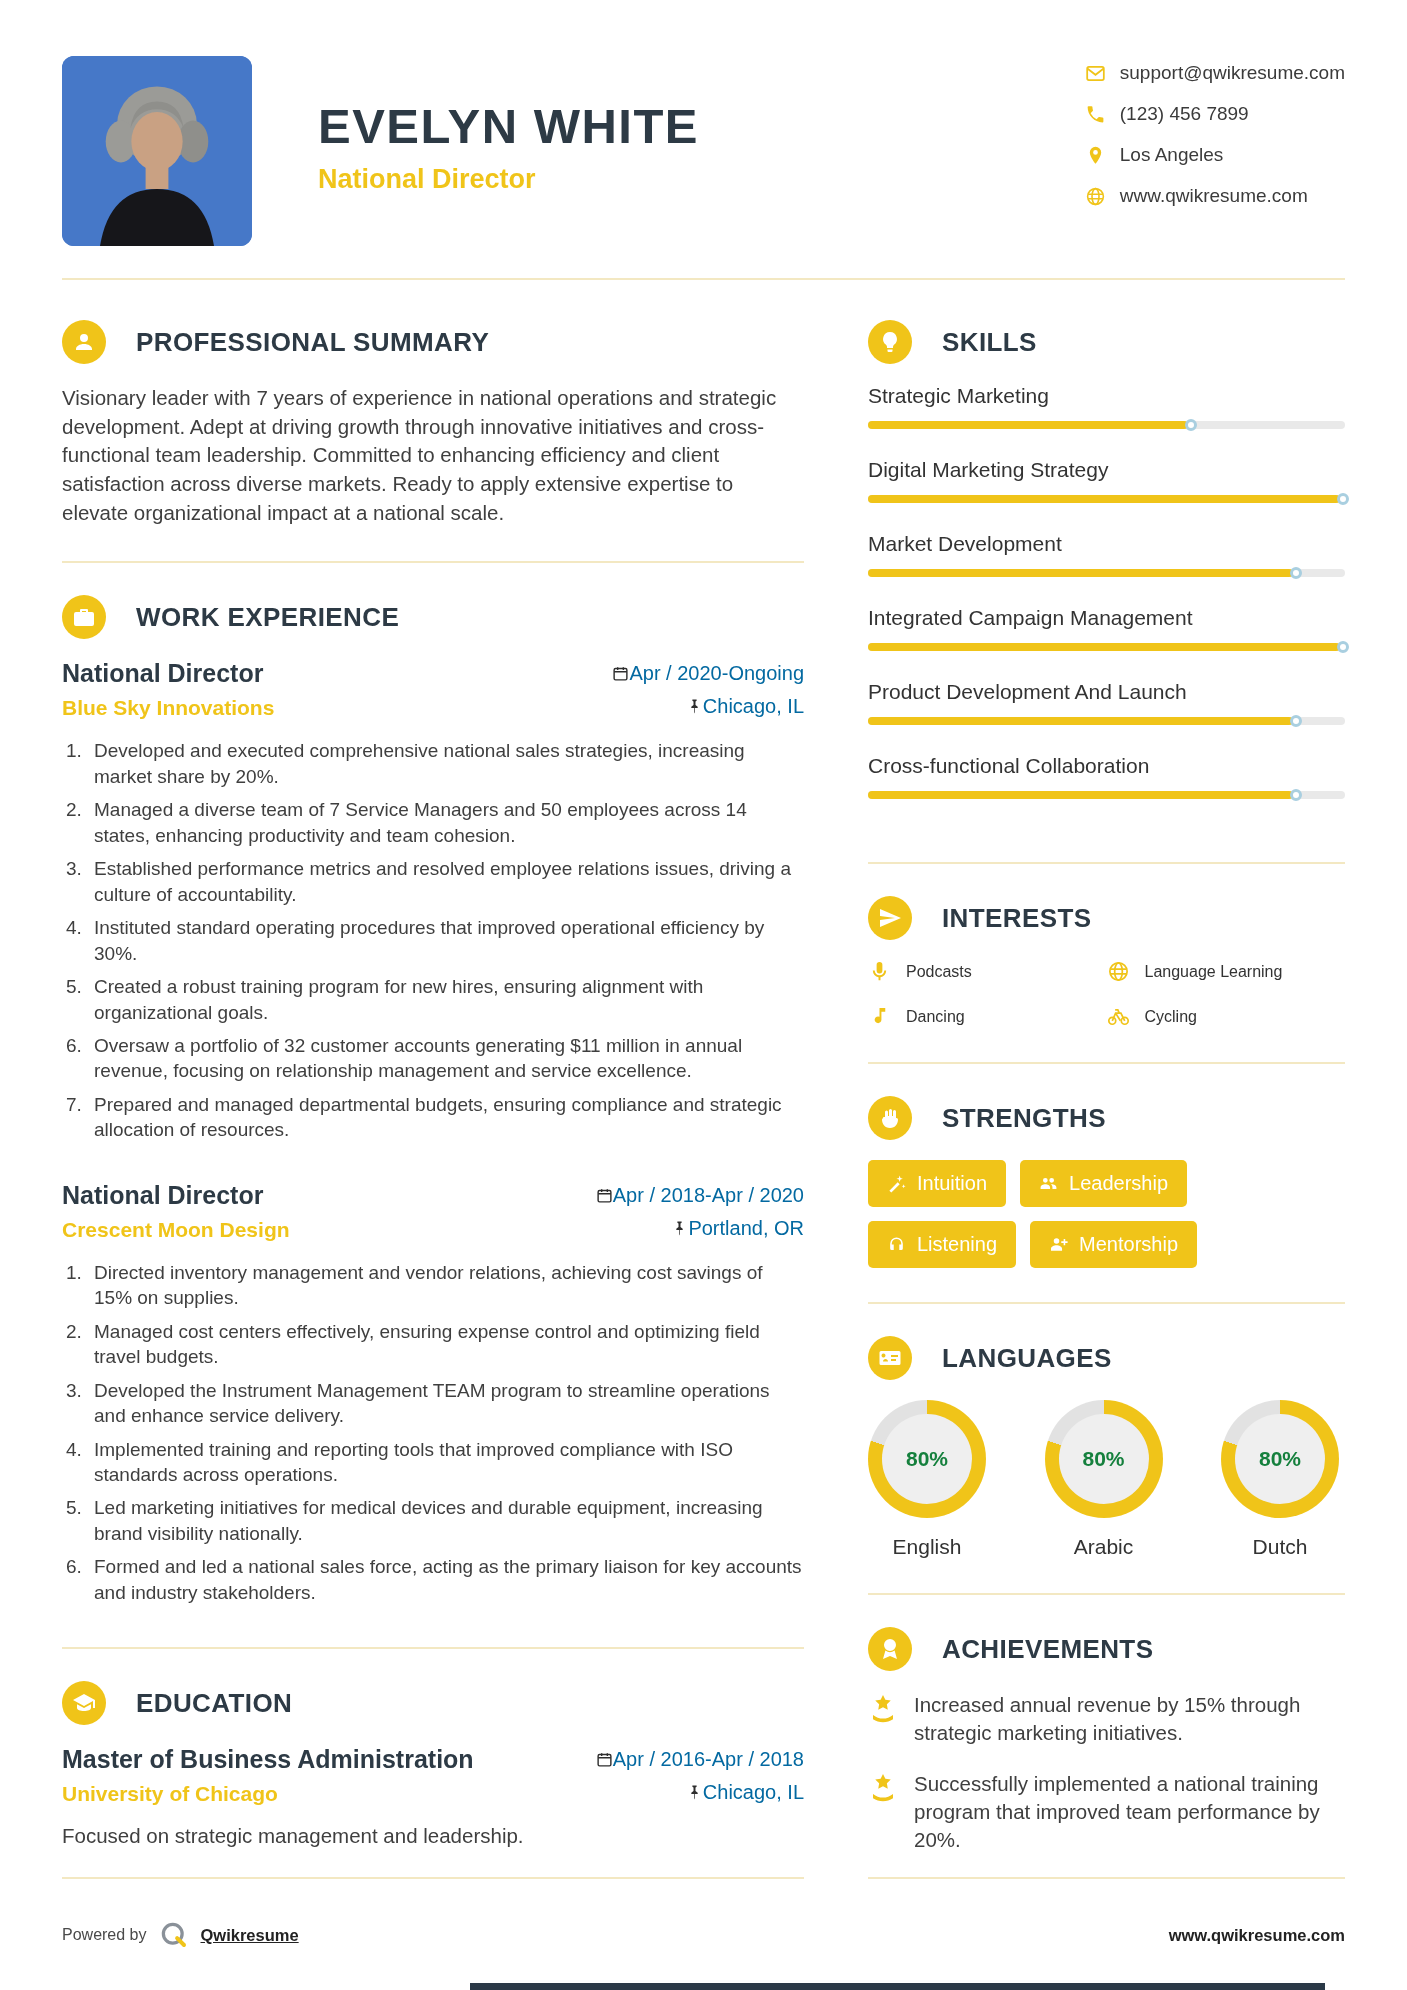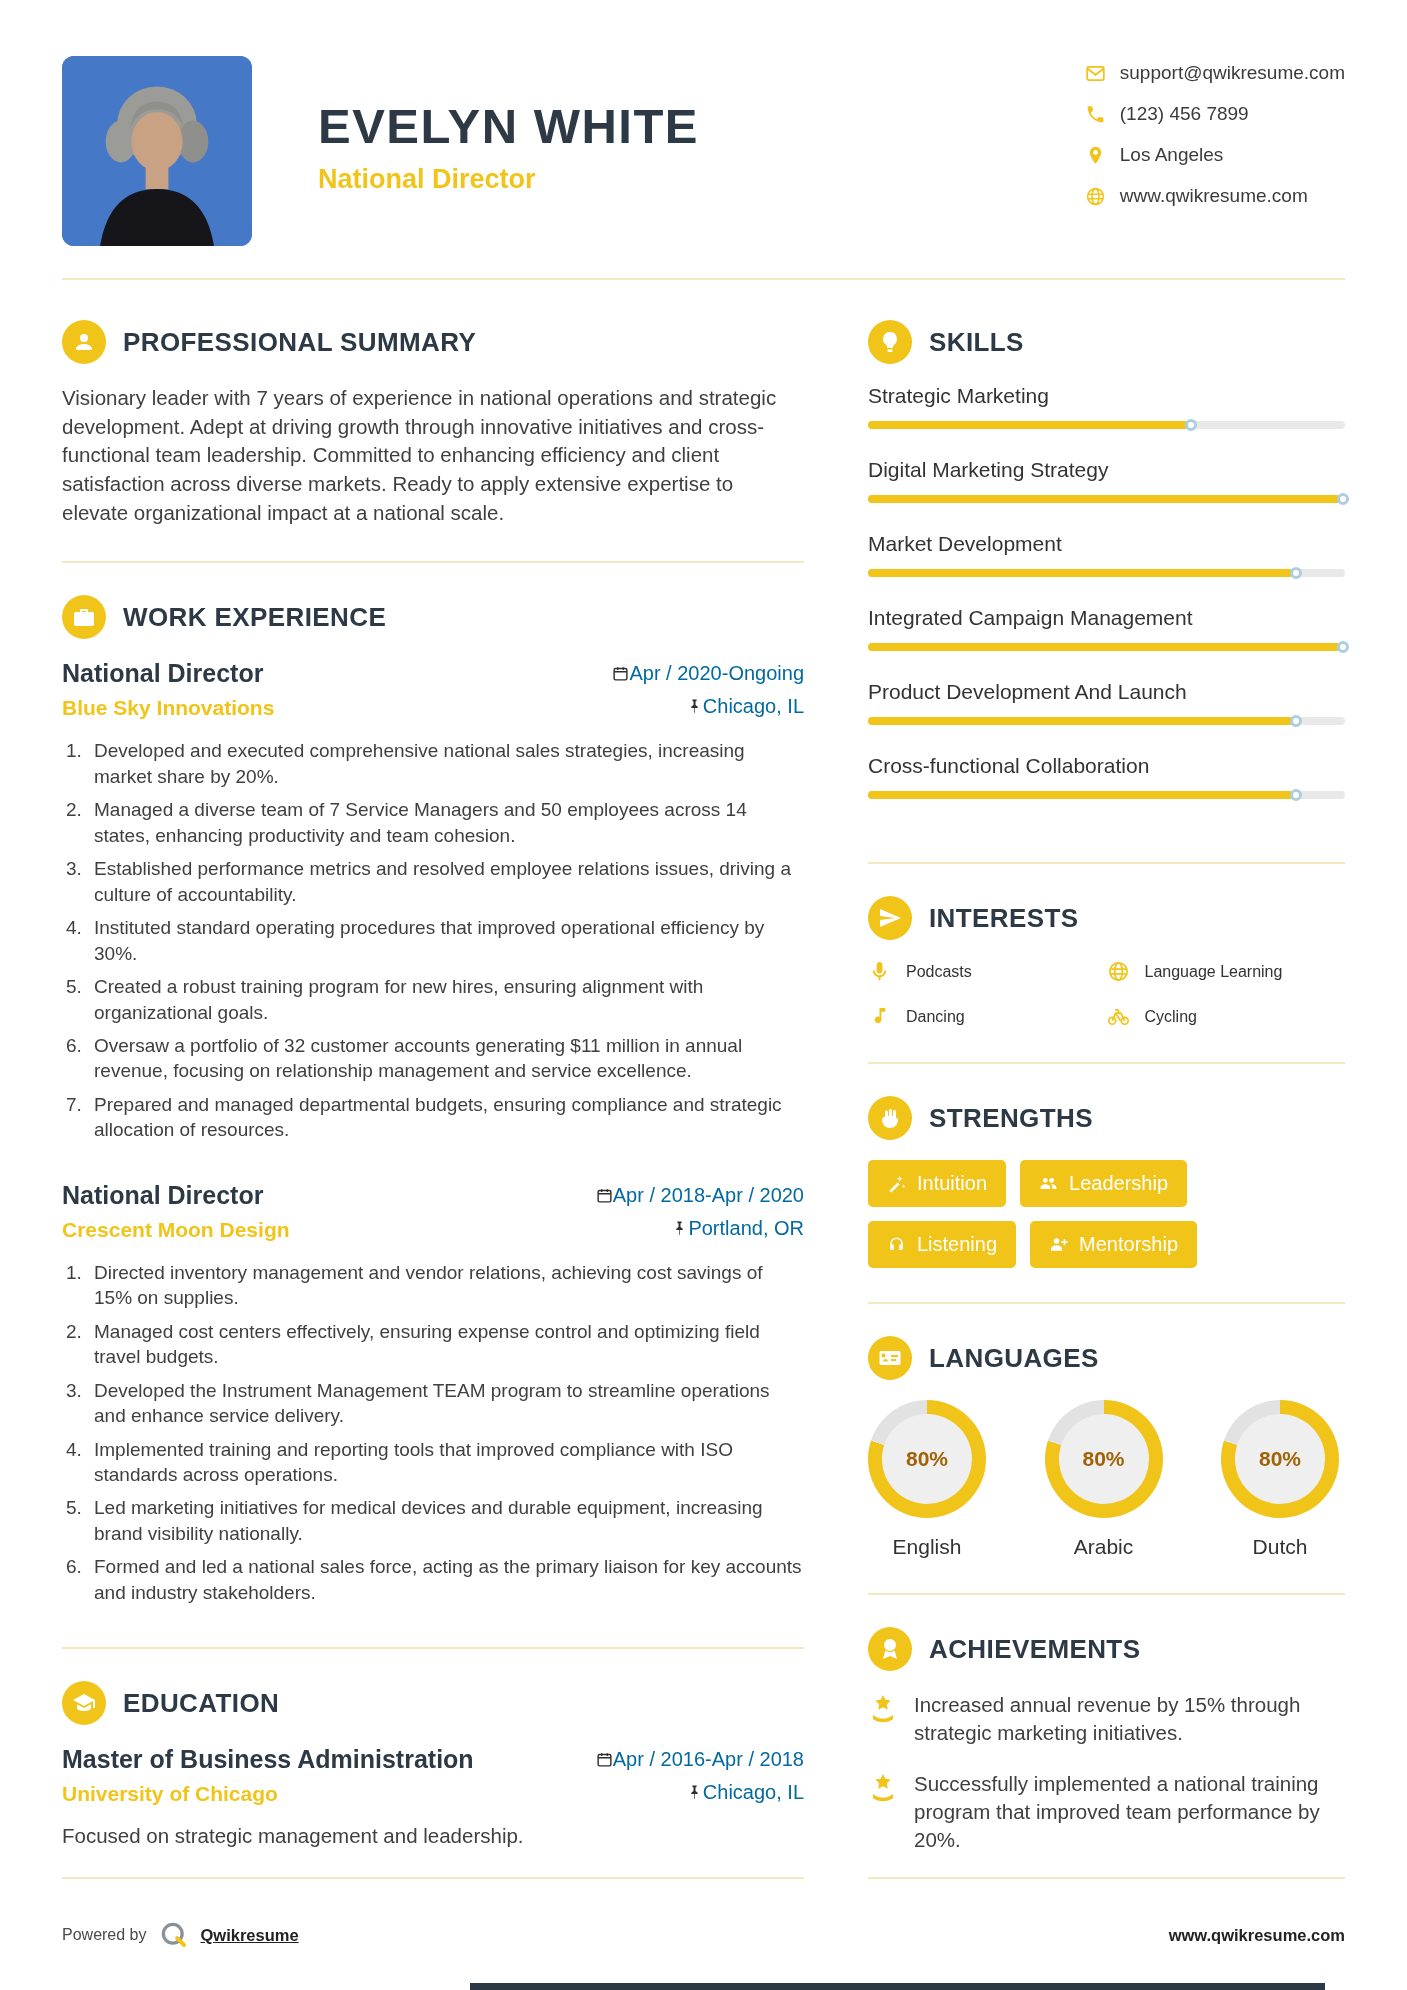--- a/index.html
+++ b/index.html
@@ -39,21 +39,21 @@
 
   
   .cols{display:flex;gap:64px;padding:40px 62px 0 62px;align-items:stretch;min-height:1565px;}
   .col{display:flex;flex-direction:column;}
   .col-left{flex:0 0 742px;width:742px;}
   .col-right{flex:1;min-width:0;}
   .rule{height:2px;background:var(--divider);border:0;margin:34px 0 32px 0;}
   .bottom-rule{height:2px;background:var(--divider);margin-top:auto;}
 
   
-  .sec-head{display:flex;align-items:center;gap:17px;margin-bottom:20px;}
+  .sec-head{display:flex;align-items:center;gap:30px;margin-bottom:20px;}
   .sec-icon{width:44px;height:44px;border-radius:50%;background:var(--accent);display:inline-flex;align-items:center;justify-content:center;flex:0 0 44px;}
   .sec-icon svg{width:24px;height:24px;fill:#fff;}
   .sec-title{font-size:26px;font-weight:800;letter-spacing:.4px;color:var(--ink);}
 
   .para{font-size:20.5px;line-height:1.4;color:var(--body-text);}
 
   
   .job{margin-top:6px;}
   .job + .job{margin-top:38px;}
   .job-row{display:flex;justify-content:space-between;align-items:baseline;}
@@ -85,21 +85,21 @@
   
   .chips{display:flex;flex-wrap:wrap;gap:14px;margin-top:6px;}
   .chip{display:inline-flex;align-items:center;gap:11px;background:var(--accent);color:#fff;font-size:20px;font-weight:500;padding:12px 19px;border-radius:5px;}
   .chip .kicon{width:19px;height:19px;display:inline-flex;}
   .chip .kicon svg{width:100%;height:100%;fill:#fff;}
 
   
   .langs{display:flex;justify-content:space-between;margin-top:14px;padding-right:6px;}
   .lang{display:flex;flex-direction:column;align-items:center;}
   .donut{width:118px;height:118px;border-radius:50%;position:relative;background:conic-gradient(from -72deg,var(--donut-gray) 0 20%,var(--accent) 0 100%);}
-  .donut-hole{position:absolute;inset:14px;border-radius:50%;background:var(--hole);display:flex;align-items:center;justify-content:center;font-size:21px;font-weight:700;color:#a16207;}
+  .donut-hole{position:absolute;inset:14px;border-radius:50%;background:var(--hole);display:flex;align-items:center;justify-content:center;font-size:21px;font-weight:700;color:#15803d;}
   .lang-label{margin-top:17px;font-size:21px;color:#333;}
 
   
   .ach{display:flex;gap:16px;margin-bottom:24px;}
   .aicon{width:30px;height:30px;color:var(--accent);flex:0 0 30px;display:inline-flex;margin-top:2px;}
   .aicon svg{width:100%;height:100%;fill:var(--accent);}
   .ach-text{font-size:20.5px;line-height:1.35;}
 
   
   footer{position:absolute;left:62px;right:62px;bottom:40px;display:flex;align-items:center;}

